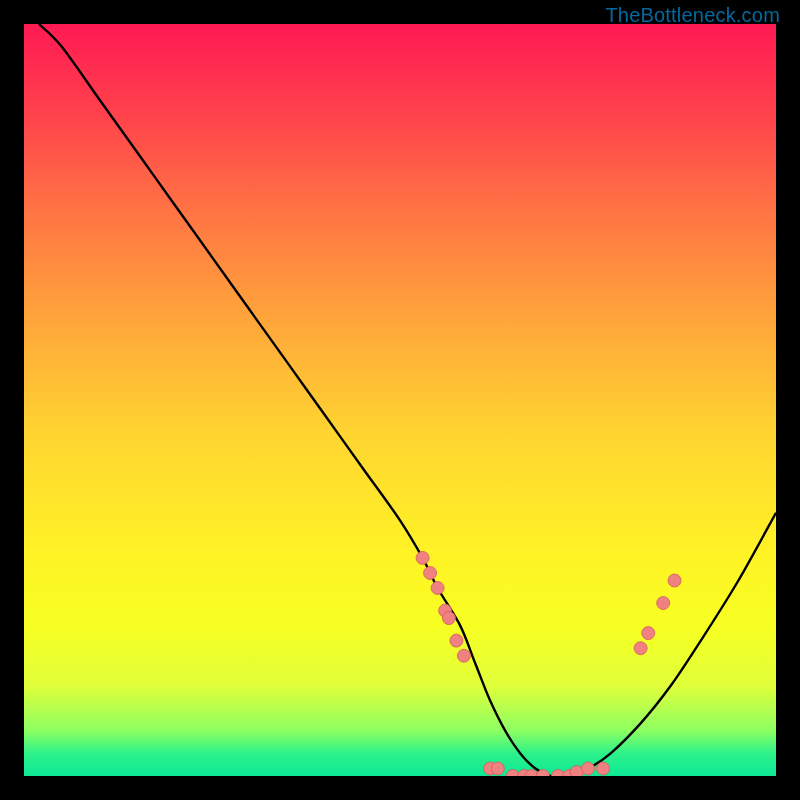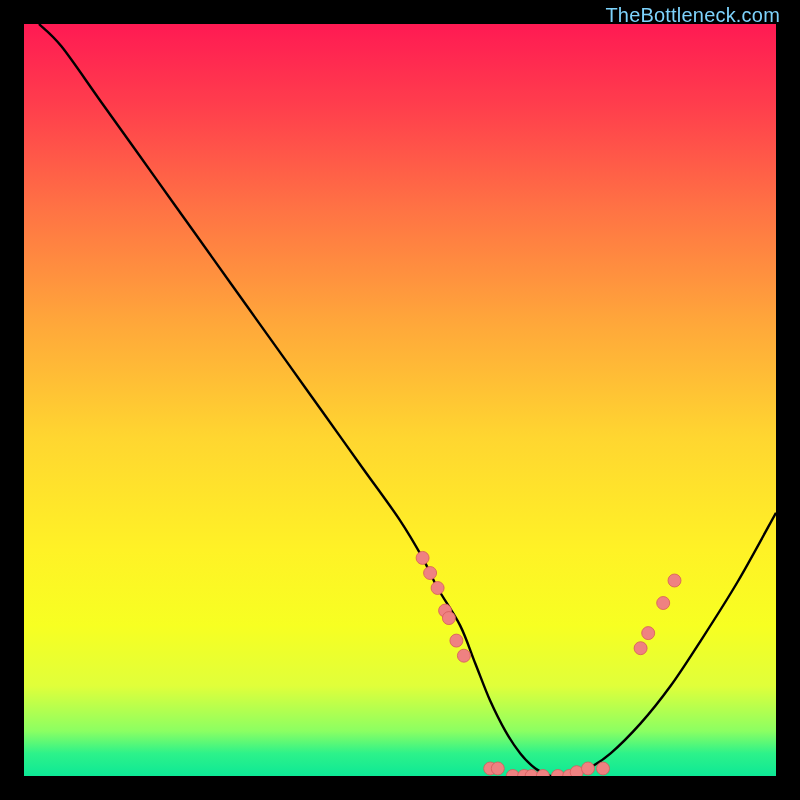--- a/index.html
+++ b/index.html
@@ -50,21 +50,21 @@
     width: 100%;
     height: 100%;
     pointer-events: none;
   }
   .attribution {
     position: absolute;
     top: 4px;
     right: 20px;
     font-family: Arial, Helvetica, sans-serif;
     font-size: 20px;
-    color: #7dd3fc;
+    color: #0369a1;
     letter-spacing: 0.2px;
   }
 </style>
 </head>
 <body>
 <div class="wrap">
 
   <div class="attribution">TheBottleneck.com</div>
 
   <div class="plot-area">

